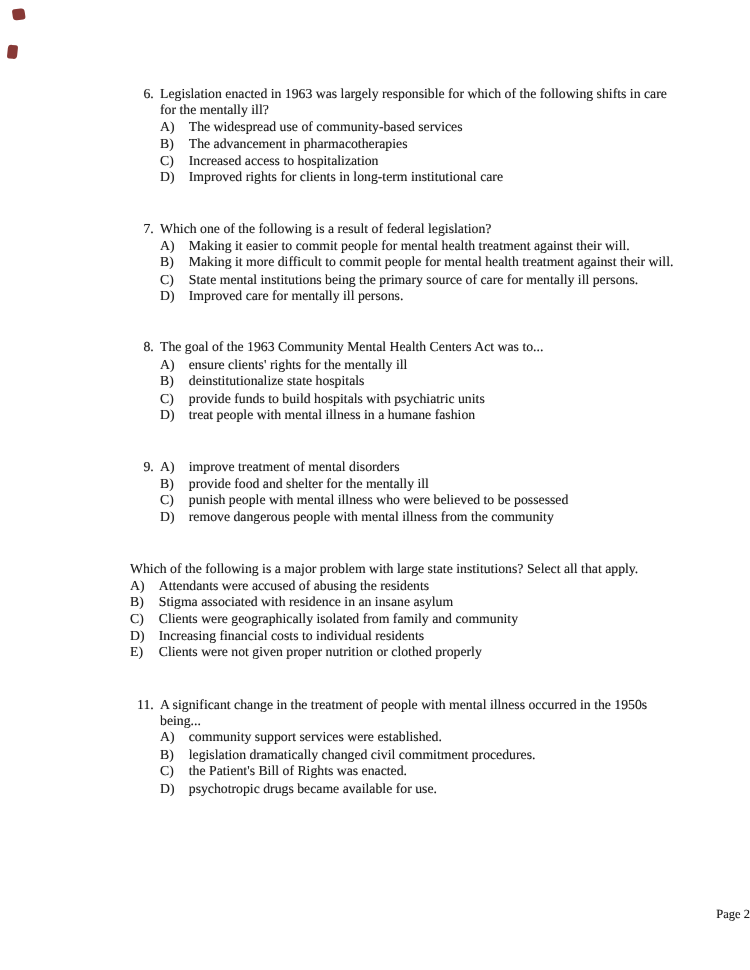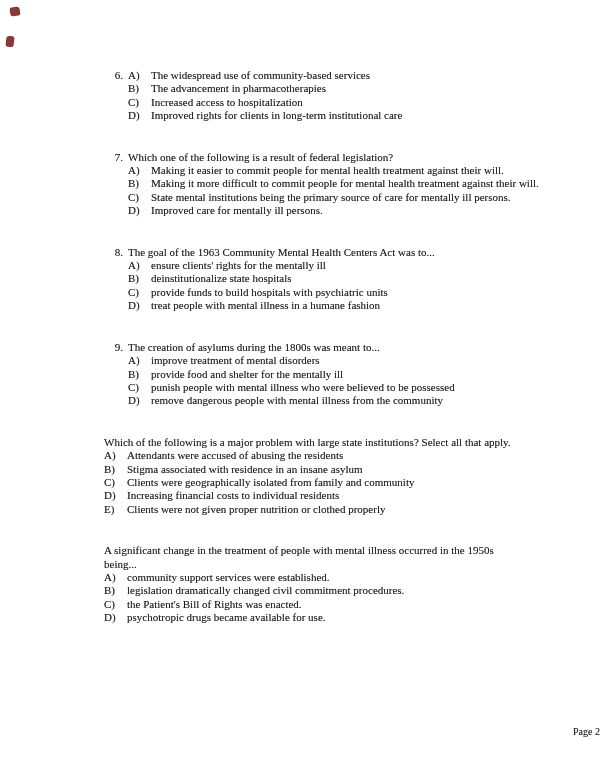--- a/index.html
+++ b/index.html
@@ -76,20 +76,21 @@
 <body>
 
 <div class="page">
   <div class="ink-mark m1"></div>
   <div class="ink-mark m2"></div>
 
   <div class="content">
       <div class="question">
     <div class="qnum">6.</div>
     <div class="qbody">
+      <div class="qtext">Legislation enacted in 1963 was largely responsible for which of the following shifts in care for the mentally ill?</div>
     <div class="option">
     <div class="olabel">A)</div>
     <div class="otext">The widespread use of community-based services</div>
   </div>
           <div class="option">
     <div class="olabel">B)</div>
     <div class="otext">The advancement in pharmacotherapies</div>
   </div>
           <div class="option">
     <div class="olabel">C)</div>
@@ -141,21 +142,20 @@
   </div>
           <div class="option">
     <div class="olabel">D)</div>
     <div class="otext">treat people with mental illness in a humane fashion</div>
   </div>
         </div>
   </div>
       <div class="question">
     <div class="qnum">9.</div>
     <div class="qbody">
-      <div class="qtext">The creation of asylums during the 1800s was meant to...</div>
     <div class="option">
     <div class="olabel">A)</div>
     <div class="otext">improve treatment of mental disorders</div>
   </div>
           <div class="option">
     <div class="olabel">B)</div>
     <div class="otext">provide food and shelter for the mentally ill</div>
   </div>
           <div class="option">
     <div class="olabel">C)</div>
@@ -186,20 +186,21 @@
     <div class="olabel">D)</div>
     <div class="otext">Increasing financial costs to individual residents</div>
   </div>
           <div class="option">
     <div class="olabel">E)</div>
     <div class="otext">Clients were not given proper nutrition or clothed properly</div>
   </div>
         </div>
   </div>
       <div class="question">
+    <div class="qnum">11.</div>
     <div class="qbody">
       <div class="qtext">A significant change in the treatment of people with mental illness occurred in the 1950s being...</div>
     <div class="option">
     <div class="olabel">A)</div>
     <div class="otext">community support services were established.</div>
   </div>
           <div class="option">
     <div class="olabel">B)</div>
     <div class="otext">legislation dramatically changed civil commitment procedures.</div>
   </div>

